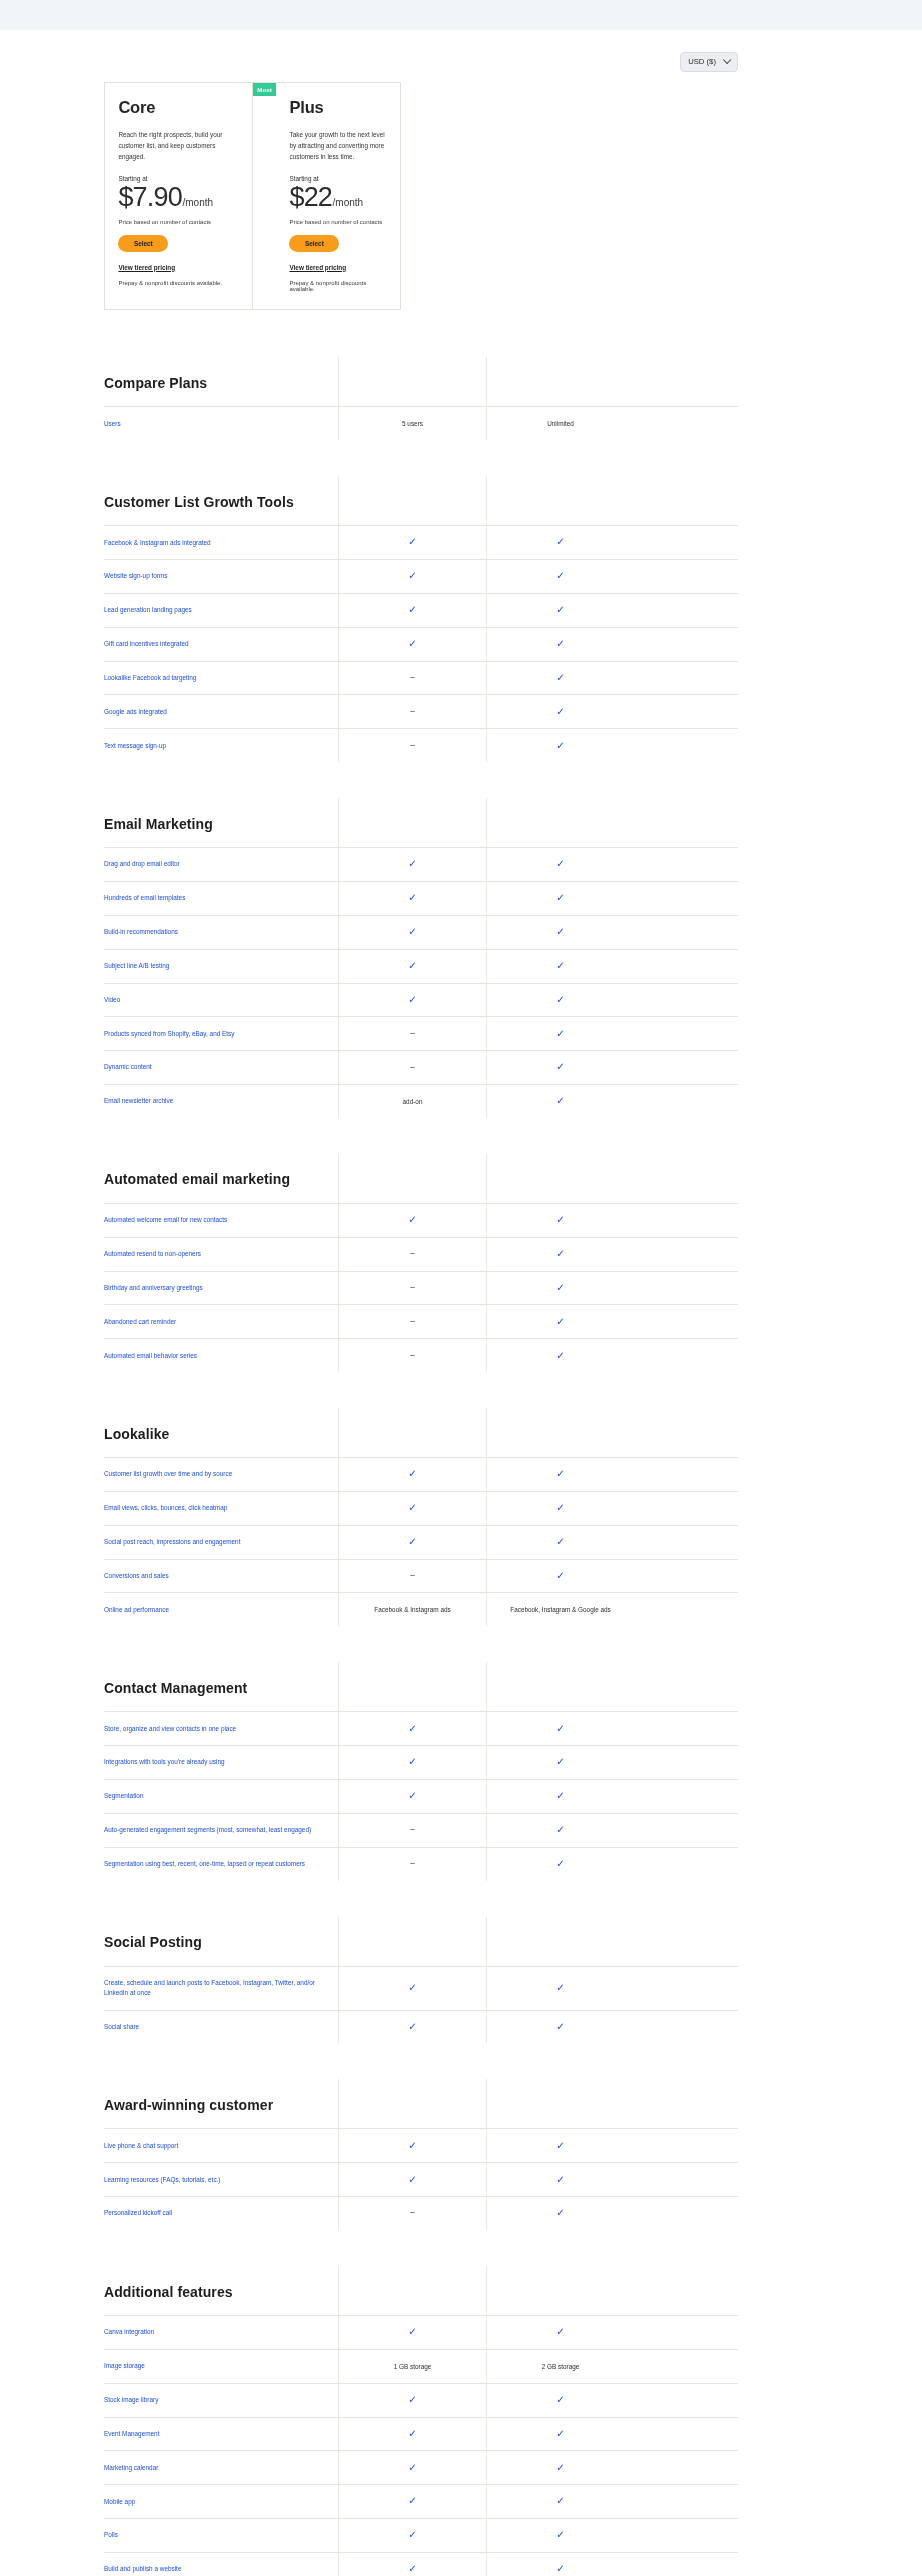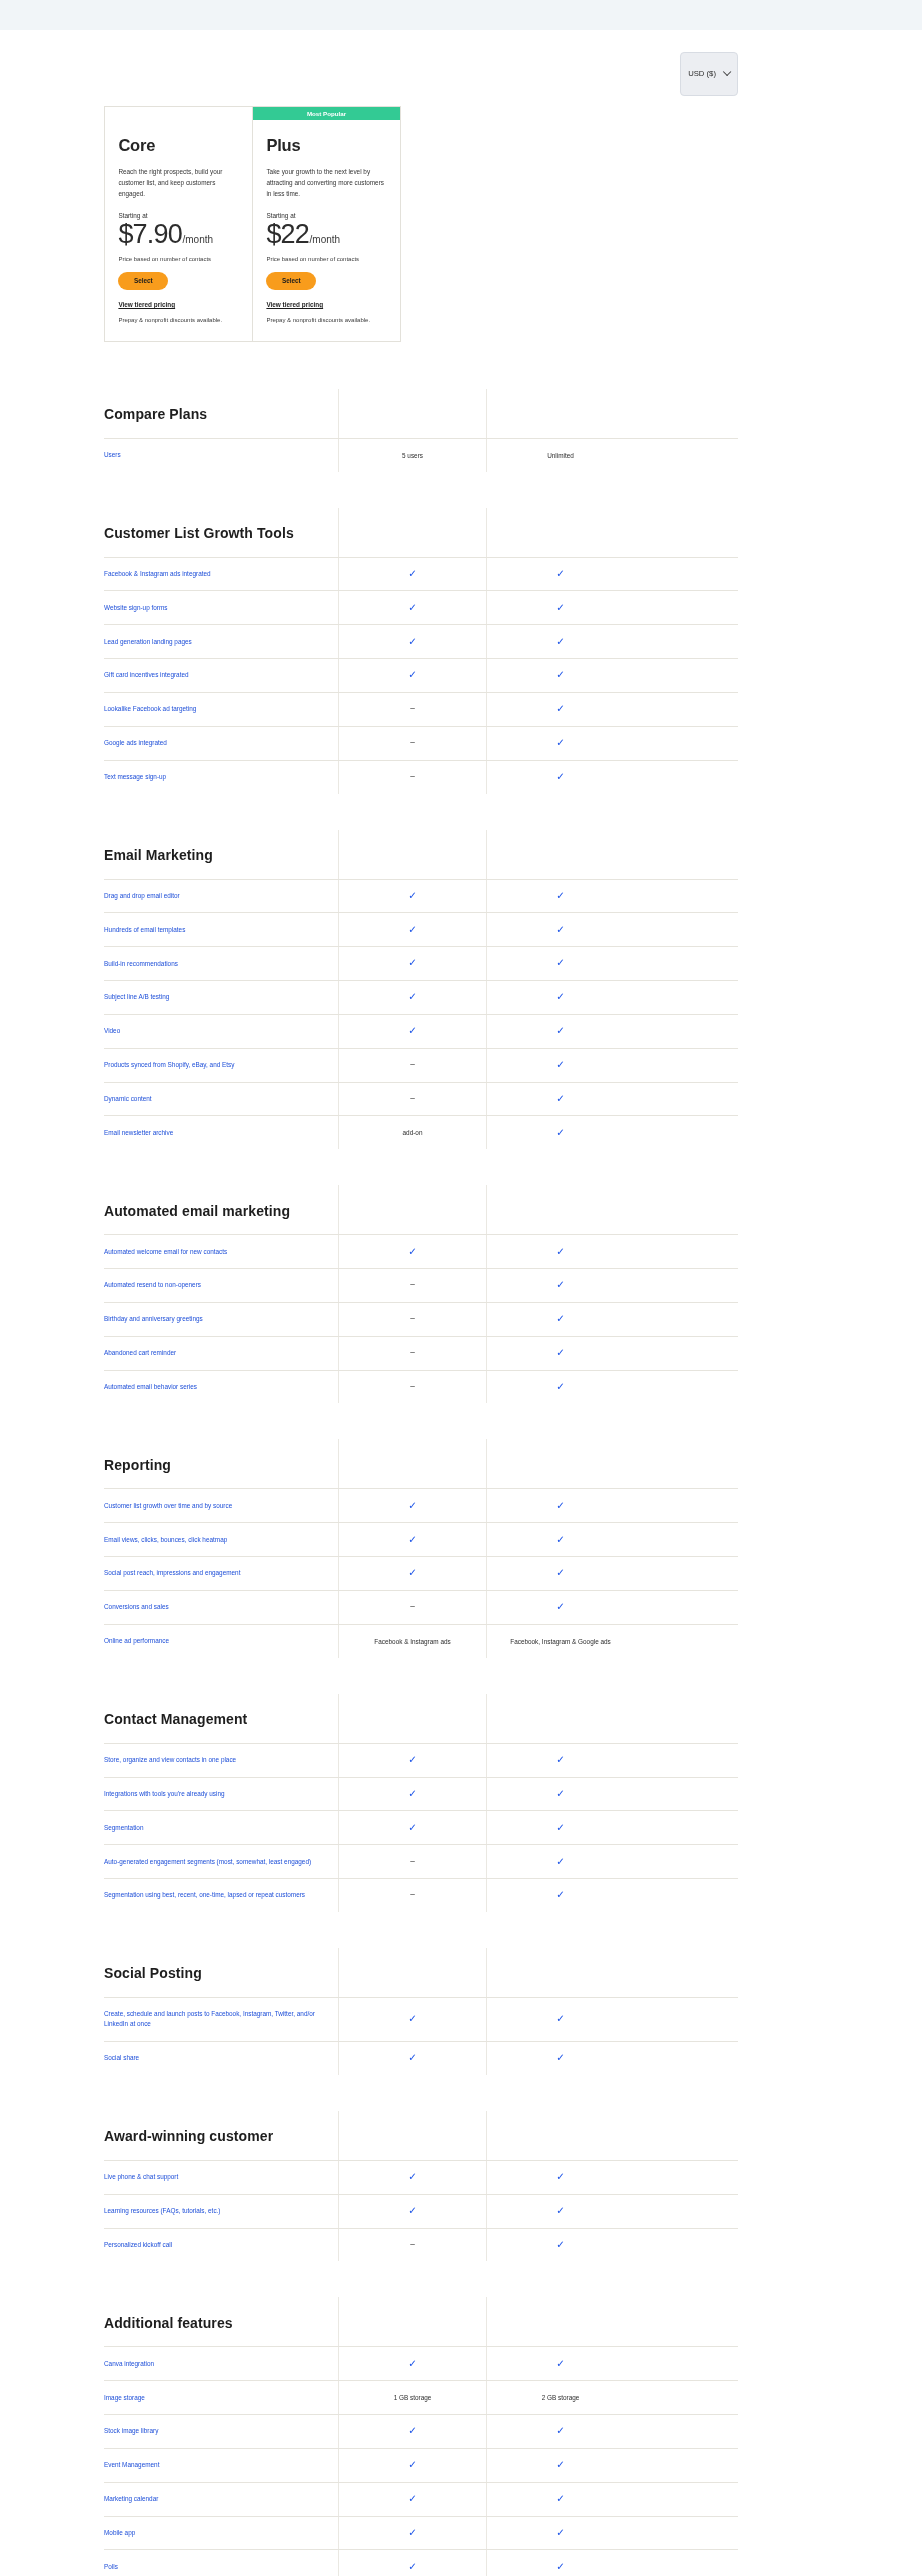--- a/index.html
+++ b/index.html
@@ -25,21 +25,21 @@
   .currency-row {
     display: flex;
     justify-content: flex-end;
     padding: 21.6px 184px 0 0;
   }
   .currency-select {
     display: flex;
     align-items: center;
     justify-content: space-between;
     width: 58px;
-    height: 44px;
+    height: 20px;
     background: #eceef2;
     border: 0.5px solid #d8dce3;
     border-radius: 4.1px;
     padding: 0 7.2px;
     font-size: 7.7px;
     color: #2b2b2b;
     cursor: pointer;
   }
   .chev {
     width: 6.2px; height: 6.2px;
@@ -64,21 +64,21 @@
   .cards {
     display: flex;
     border: 0.5px solid #e3e1da;
     border-right: none;
     background: #fff;
   }
   .card {
     width: 148px;
     border-right: 0.5px solid #e3e1da;
     display: flex;
-    flex-direction: column;
+    flex-direction: row;
   }
   .ribbon {
     height: 13.4px;
     line-height: 13.4px;
     text-align: center;
     font-size: 6.2px;
     font-weight: bold;
     color: #fff;
     background: #33ca94;
   }
@@ -469,21 +469,21 @@
           <div class="c-plan">
             <span class="dash">–</span>
           </div>
           <div class="c-plan">
             <span class="check">✓</span>
           </div>
         </div>
       </div>
       <div class="section">
         <div class="grid-row section-head">
-          <div class="c-feature">Reporting</div>
+          <div class="c-feature">Lookalike</div>
           <div class="c-plan"></div>
           <div class="c-plan"></div>
         </div>
         <div class="grid-row feature-row">
           <div class="c-feature">Customer list growth over time and by source</div>
           <div class="c-plan">
             <span class="check">✓</span>
           </div>
           <div class="c-plan">
             <span class="check">✓</span>

